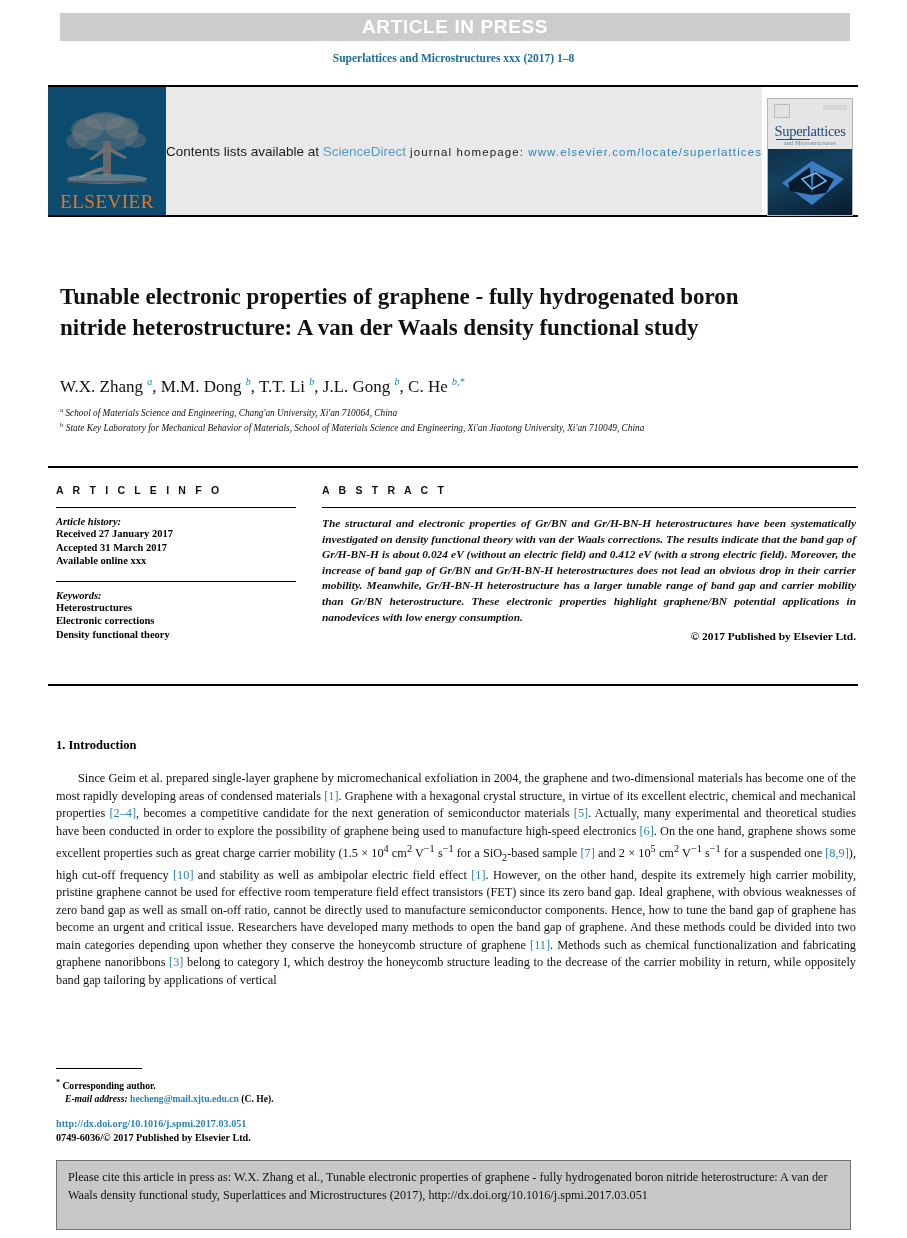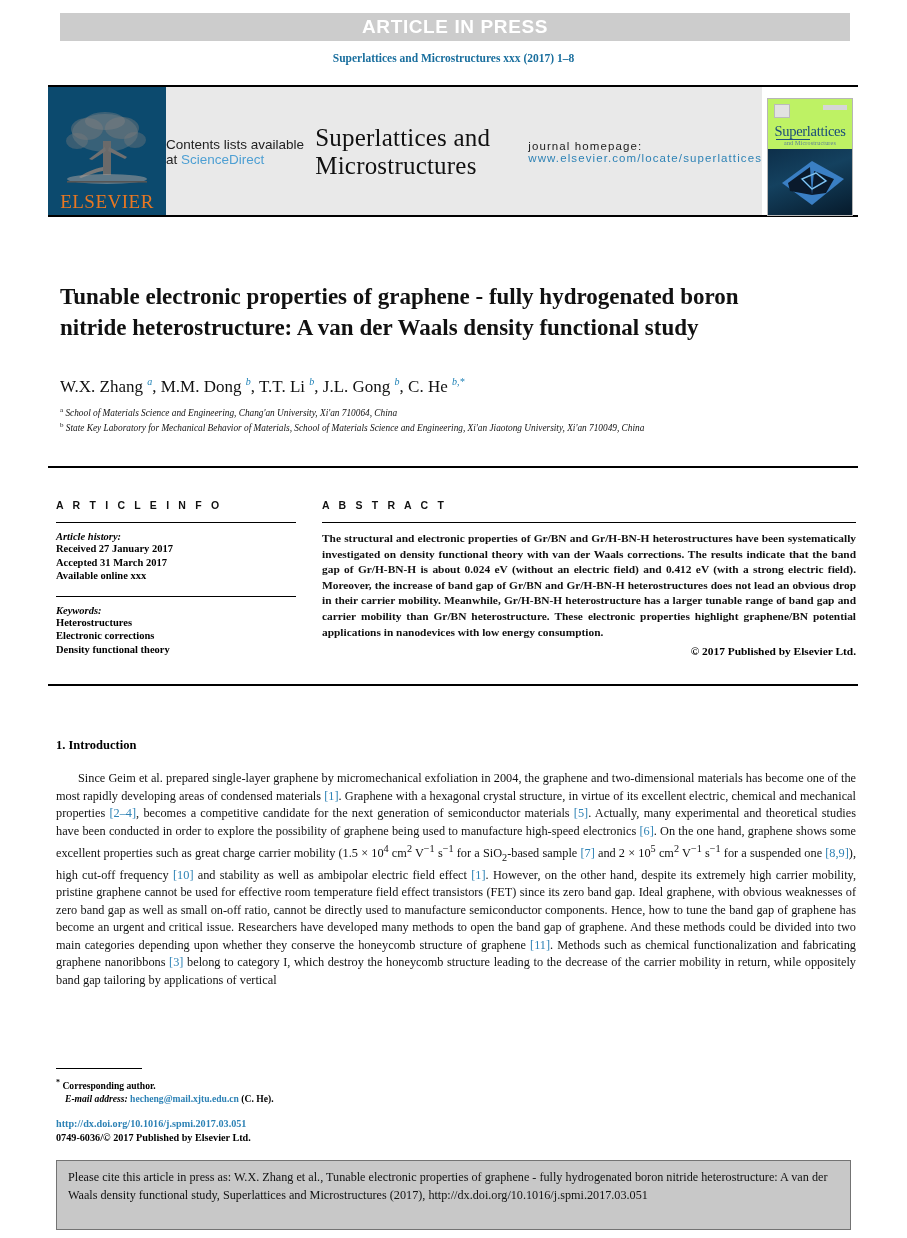--- a/index.html
+++ b/index.html
@@ -96,21 +96,21 @@
   }
   .homepage-url { color: #2d82b5; }
   .cover-cell {
     width: 96px;
     display: flex; align-items: center; justify-content: center;
     background: #fff;
   }
   .cover-thumb {
     width: 86px; height: 118px;
     border: 1px solid #b6b6b6;
-    background: #bef264;
+    background: #e5e5e5;
     position: relative;
     overflow: hidden;
     margin-top: 12px;
   }
   .cover-top-bar { position:absolute; top:5px; left:6px; width:16px; height:14px; background:#e2e2e2; border:1px solid #bbb;}
   .cover-top-right { position:absolute; top:6px; right:5px; width:24px; height:5px; background:#d6d6d6;}
   .cover-word {
     position: absolute; top: 24px; left: 3px; right: 3px;
     text-align: center;
     font-family: "Liberation Serif", serif;
@@ -169,36 +169,36 @@
 
   .colL { position: absolute; left: 56px; top: 484px; width: 240px; }
   .colR { position: absolute; left: 322px; top: 484px; width: 534px; }
 
   .sec-head {
     font-family: "Liberation Sans", sans-serif;
     font-weight: bold;
     font-size: 10.5px;
     letter-spacing: 3.2px;
     color: #111;
-    margin-top: 15px;
   }
   .thin-rule { border-top: 1px solid #000; margin: 11px 0 8px 0; }
   .hist-label { font-style: italic; font-weight: bold; font-size: 10.5px; }
   .hist-line { font-size: 10.5px; line-height: 13.6px; font-weight: bold; }
   .kw-label { font-style: italic; font-weight: bold; font-size: 10.5px; }
   .kw-line { font-size: 10.5px; line-height: 13.6px; font-weight: bold; }
   .kw-rule { border-top: 1px solid #000; margin: 13px 0 8px 0; }
 
   .abstract-rule { border-top: 1px solid #000; margin: 11px 0 8px 0; }
   .abstract-body {
     font-size: 11.4px;
     line-height: 15.6px;
     text-align: justify;
     font-weight: bold;
     color: #111;
+    font-style: italic;
   }
   .copyright {
     text-align: right;
     font-size: 11.4px;
     margin-top: 5px;
     font-weight: bold;
   }
 
   
   .intro-head {
@@ -283,21 +283,20 @@
           <rect x="8" y="74" width="80" height="1.6" fill="#555"></rect>
         </g>
       </svg>
       <div class="elsevier-word">ELSEVIER</div>
     </div>
 
     <div class="center-cell">
       <div class="contents-line">
         <span>Contents lists available at </span><a class="sd-link">ScienceDirect</a>
       </div>
-      <div class="journal-title">Superlattices and Microstructures</div>
       <div class="homepage-line">
         <span>journal homepage: </span><a class="homepage-url">www.elsevier.com/locate/superlattices</a>
       </div>
     </div>
 
     <div class="cover-cell">
       <div class="cover-thumb">
         <div class="cover-top-bar"></div>
         <div class="cover-top-right"></div>
         <div class="cover-word">Superlattices</div>

